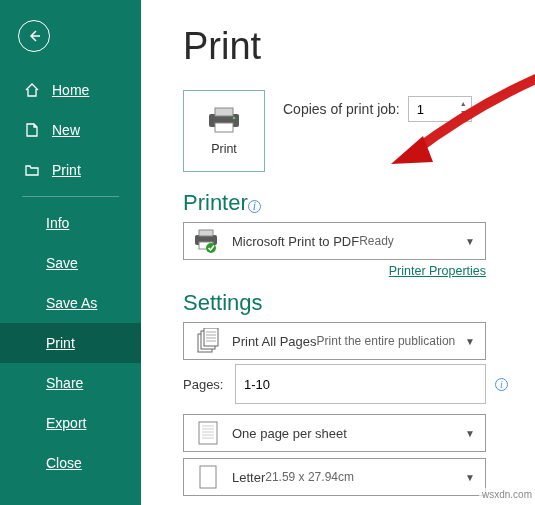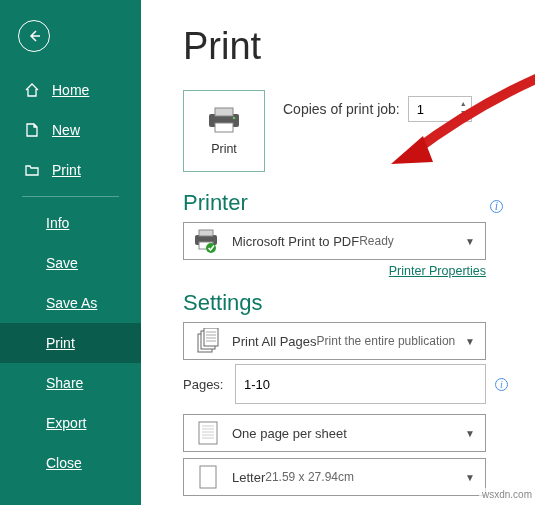--- a/index.html
+++ b/index.html
@@ -19,21 +19,21 @@
     .print-row { display: flex; align-items: flex-start; gap: 18px; margin-bottom: 18px; }
     .print-btn { width: 82px; height: 82px; border: 1px solid #7fb8a9; background: #fff; display: flex; flex-direction: column; align-items: center; justify-content: center; cursor: pointer; }
     .print-btn .printer-ic { width: 34px; height: 28px; margin-bottom: 8px; }
     .print-btn-label { font-size: 12.5px; color: #333; }
     
     .copies-row { display: flex; align-items: center; gap: 8px; margin-top: 6px; justify-content: space-between; }
     .copies-label { font-size: 14px; color: #3a3a3a; }
     .spinner { width: 64px; height: 26px; border: 1px solid #bdbdbd; display: flex; align-items: center; padding: 0 18px 0 8px; font-size: 13px; position: relative; background:#fff; }
     .spinner .arrows { position: absolute; right: 4px; top: 2px; display: flex; flex-direction: column; font-size: 7px; color: #666; line-height: 9px; }
     
-    h2 { font-size: 22px; font-weight: 400; color: #0e7964; margin-bottom: 6px; display:flex; align-items:baseline; justify-content:space-between; }
+    h2 { font-size: 22px; font-weight: 400; color: #0e7964; margin-bottom: 6px; display:flex; align-items:baseline; justify-content:flex-start; }
     h2 .info-ic { font-size:12px; width:13px;height:13px; border:1px solid #4a8fe7; border-radius:50%; color:#4a8fe7; display:flex;align-items:center;justify-content:center; font-family:serif; font-style:italic;}
     
     .dropdown { width: 303px; height: 38px; border: 1px solid #9a9a9a; display: flex; align-items: center; padding: 0 10px; cursor: pointer; background:#fff; position:relative; font-size:13px; color:#3a3a3a; margin-bottom:4px; }
     .dropdown .dicon { width: 28px; height: 28px; margin-right: 10px; display:flex; align-items:center; justify-content:center; flex-shrink:0; }
     .dropdown .dtext { display:flex; flex-direction:row; line-height:15px; }
     .dropdown .dtext .sub { color:#666; font-size:12px; }
     .dropdown .chev { position:absolute; right:10px; font-size:10px; color:#555; }
     
     .link { color: #0e7964; font-size: 12.5px; text-decoration: underline; cursor: pointer; display:block; text-align:right; width:303px; margin-top:2px; margin-bottom:12px; }
     

